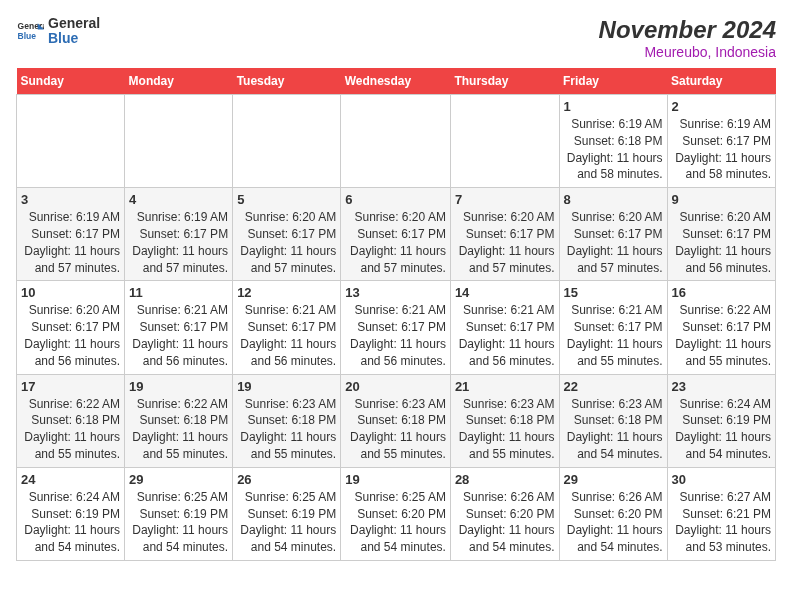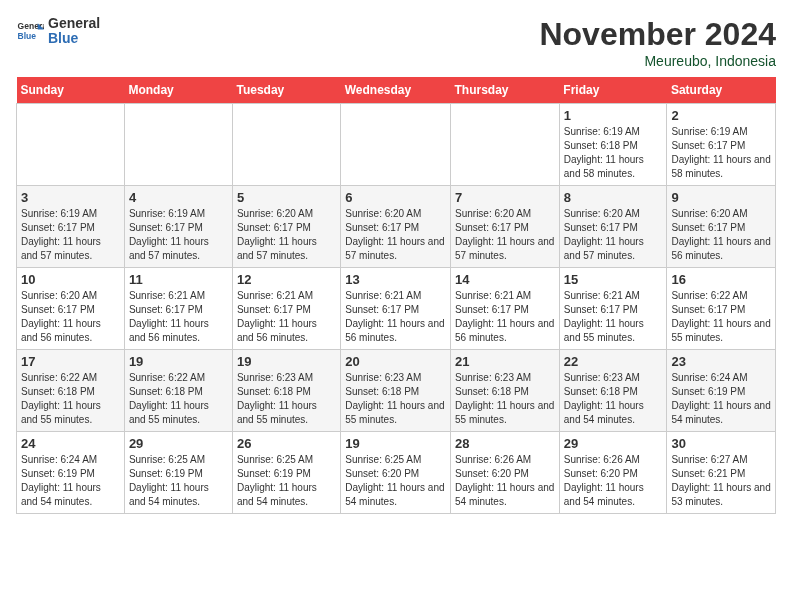--- a/index.html
+++ b/index.html
@@ -22,27 +22,28 @@
       gap: 4px;
     }
     .logo-icon {
       width: 28px;
       height: 28px;
     }
     .title-block {
       text-align: right;
     }
     .month-title {
-      font-size: 32px;
+      font-size: 24px;
       font-weight: bold;
       color: #333;
+      font-style: italic;
     }
     .location {
       font-size: 14px;
-      color: #14532d;
+      color: #a21caf;
     }
     table {
       width: 100%;
       border-collapse: collapse;
       font-size: 11px;
     }
     thead tr th {
       background: #ef4444;
       color: #fff;
       padding: 6px 4px;
@@ -62,23 +63,24 @@
       background: #f5f5f5;
     }
     .day-num {
       font-size: 13px;
       font-weight: bold;
       color: #333;
       display: block;
       margin-bottom: 2px;
     }
     .day-info {
-      font-size: 10px;
+      font-size: 12px;
       color: #333;
       line-height: 1.4;
+      text-align: right;
     }
     .empty-cell {
       background: #fff !important;
     }
   </style>
 </head>
 <body>
 
 <div class="header">
   <div class="logo">

